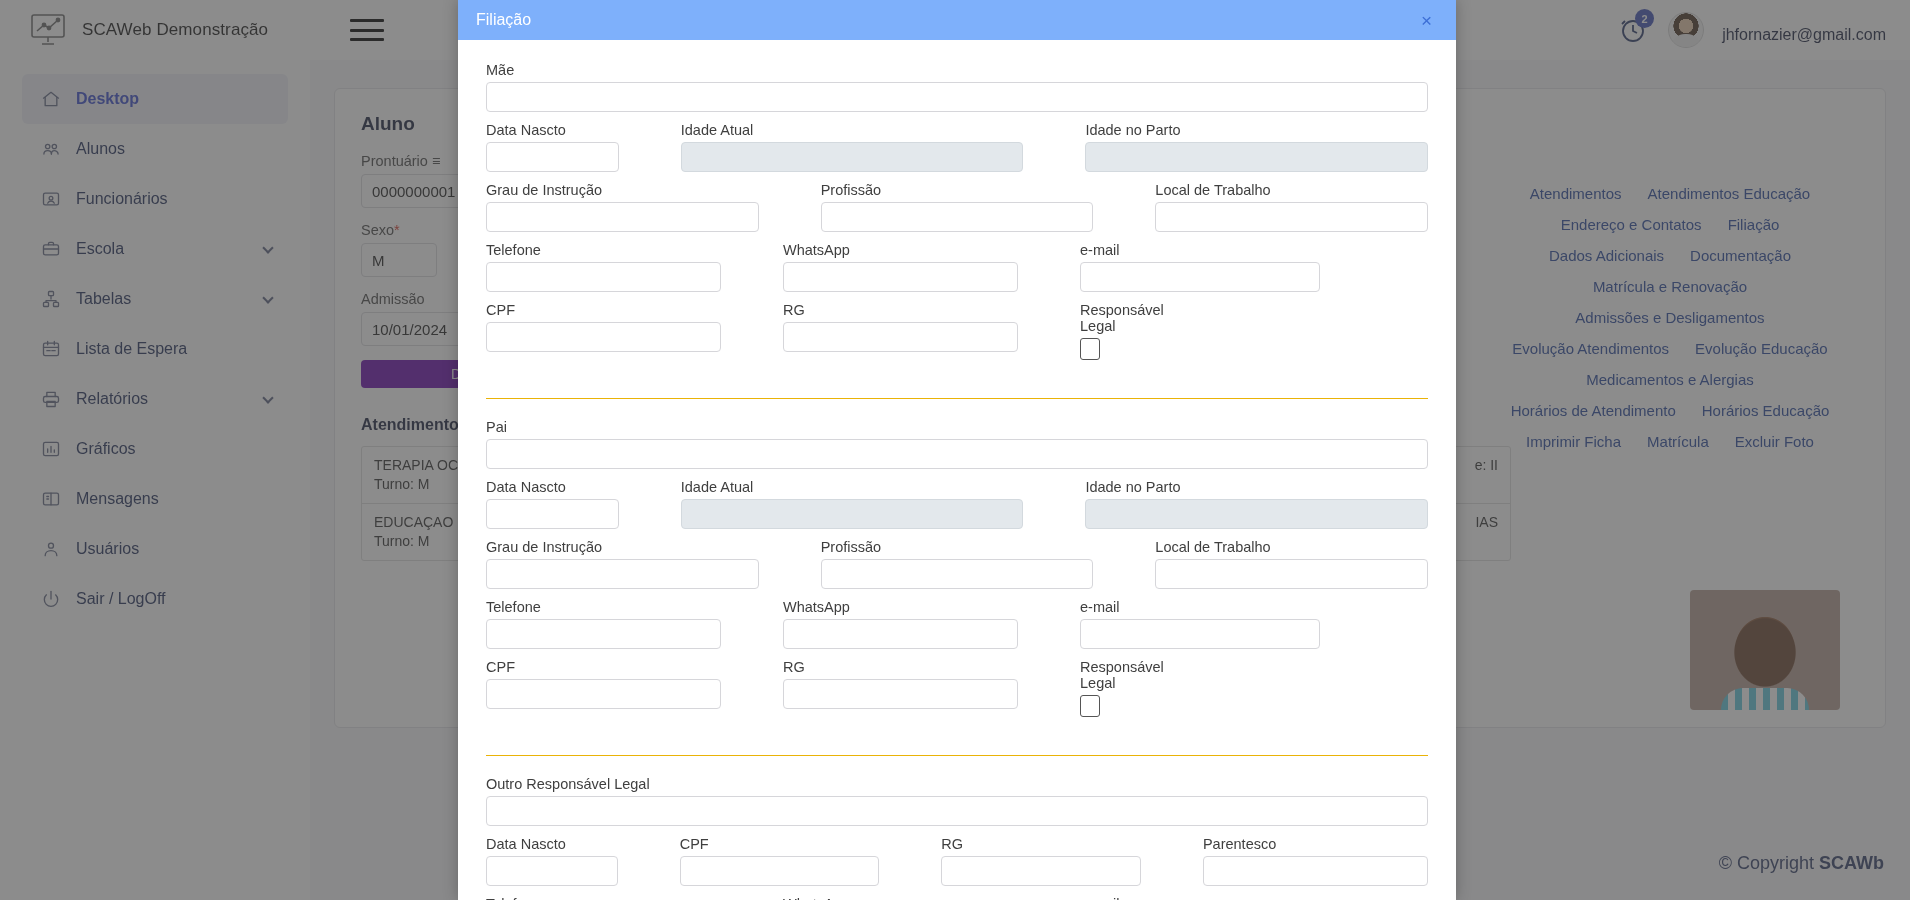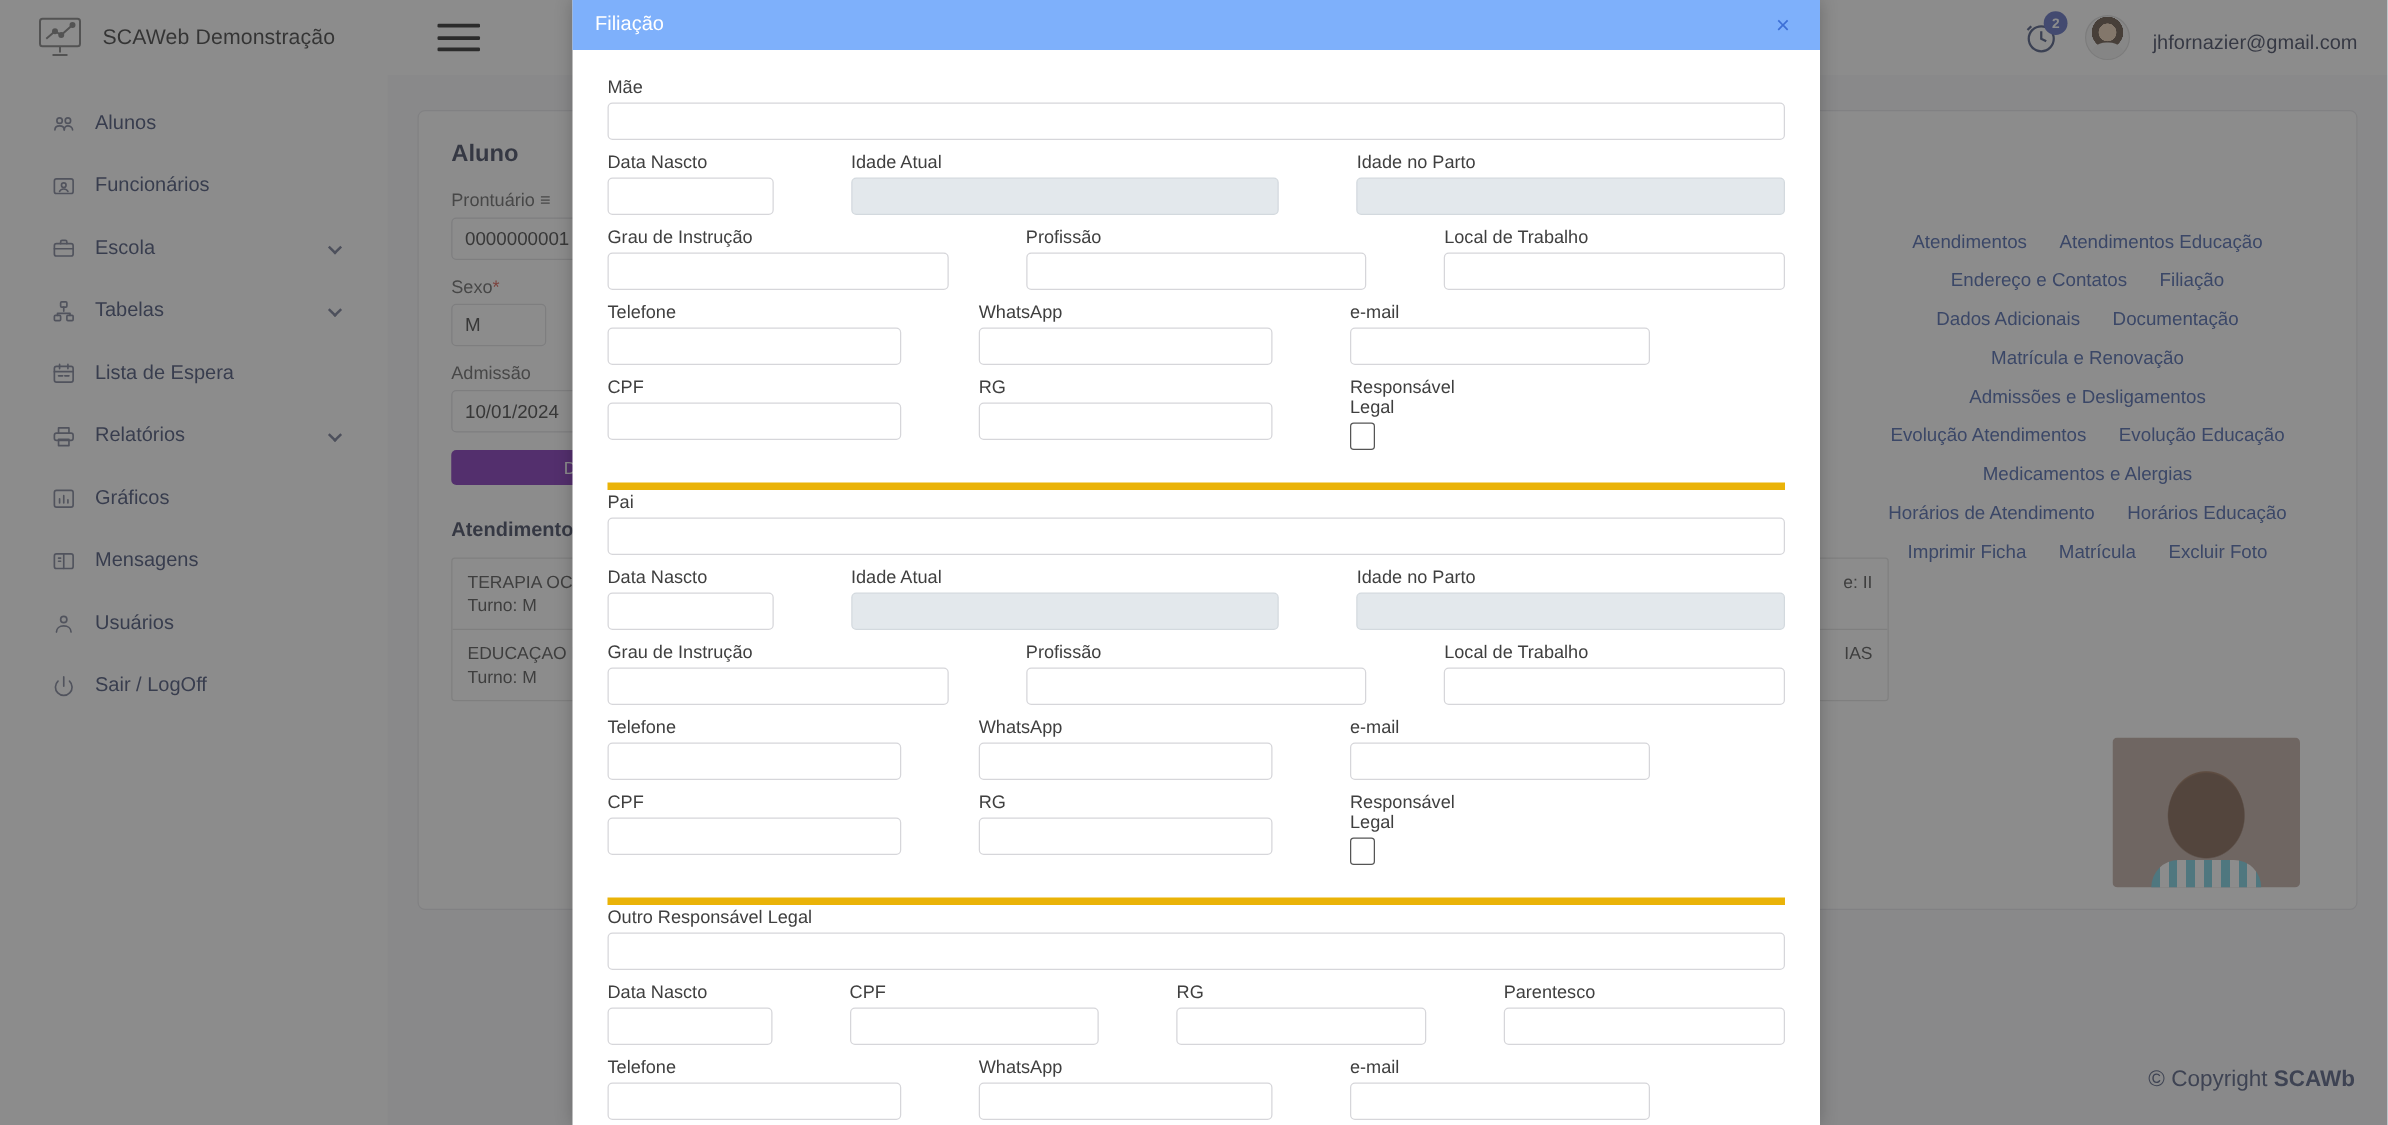--- a/index.html
+++ b/index.html
@@ -6,21 +6,21 @@
   html, body {
     margin: 0; padding: 0;
     width: 1910px; height: 900px;
     overflow: hidden;
     font-family: "Liberation Sans", sans-serif;
     background: #f0f0f0;
   }
   #app {
     position: relative;
     width: 1910px; height: 900px;
-    background: #0c4a6e;
+    background: #fde047;
   }
 
   
   #bg {
     position: absolute; inset: 0;
     background: #ffffff;
   }
 
   .topbar {
     position: absolute; top: 0; left: 0; right: 0; height: 60px;
@@ -198,21 +198,21 @@
   .modal-close {
     margin-left: auto; color: #3d6fd6; font-size: 19px;
     line-height: 1; cursor: pointer; padding: 2px 6px;
     font-weight: 400;
   }
   .modal-body {
     flex: 1 1 auto; overflow: hidden;
     padding: 22px 28px 0;
   }
   .grp { padding-bottom: 4px; }
-  .grp + .grp { border-top: 6px solid #eab308; padding-top: 2px; margin-top: 12px; }
+  .grp + .grp { border-top: 1px solid #eab308; padding-top: 20px; margin-top: 24px; }
   .m-label { font-size: 14.5px; color: #3f3f3f; margin-bottom: 4px; }
   .m-input {
     height: 30px; border: 1px solid #d6d6da; border-radius: 4px;
     background: #fff;
   }
   .m-input.ro { background: #e3e8ec; border-color: #d3d9de; }
   .m-row { display: flex; margin-bottom: 10px; gap: 40px; }
   .m-cell { margin-right: 22px; }
   .m-cell:last-child { margin-right: 0; }
   .m-check {
@@ -255,20 +255,29 @@
             <path d="M9 8 L6 11 M25 8 L28 11"></path>
           </svg>
           <span class="bell-badge">2</span>
         </div>
         <div class="avatar"></div>
         <span class="user-email">jhfornazier@gmail.com</span>
       </div>
     </div>
 
     <div class="sidebar" id="sidebar-container">
+        <div class="nav-item active">
+          <span class="nav-ico">
+            <svg viewBox="0 0 24 24" fill="none" stroke="#4a5270" stroke-width="1.6" stroke-linecap="round" stroke-linejoin="round">
+              <path d="M3 11 L12 4 L21 11"></path>
+              <path d="M5 10 V20 H19 V10"></path>
+            </svg>
+          </span>
+          <span>Desktop</span>
+        </div>
         <div class="nav-item">
           <span class="nav-ico">
             <svg viewBox="0 0 24 24" fill="none" stroke="#4a5270" stroke-width="1.6" stroke-linecap="round" stroke-linejoin="round">
               <circle cx="8" cy="9" r="2.6"></circle>
               <circle cx="16" cy="9" r="2.6"></circle>
               <path d="M3.5 18c0-2.5 2-4 4.5-4s4.5 1.5 4.5 4"></path>
               <path d="M12.5 18c0-2.5 1.7-4 3.5-4s4.5 1.5 4.5 4"></path>
             </svg>
           </span>
           <span>Alunos</span>

